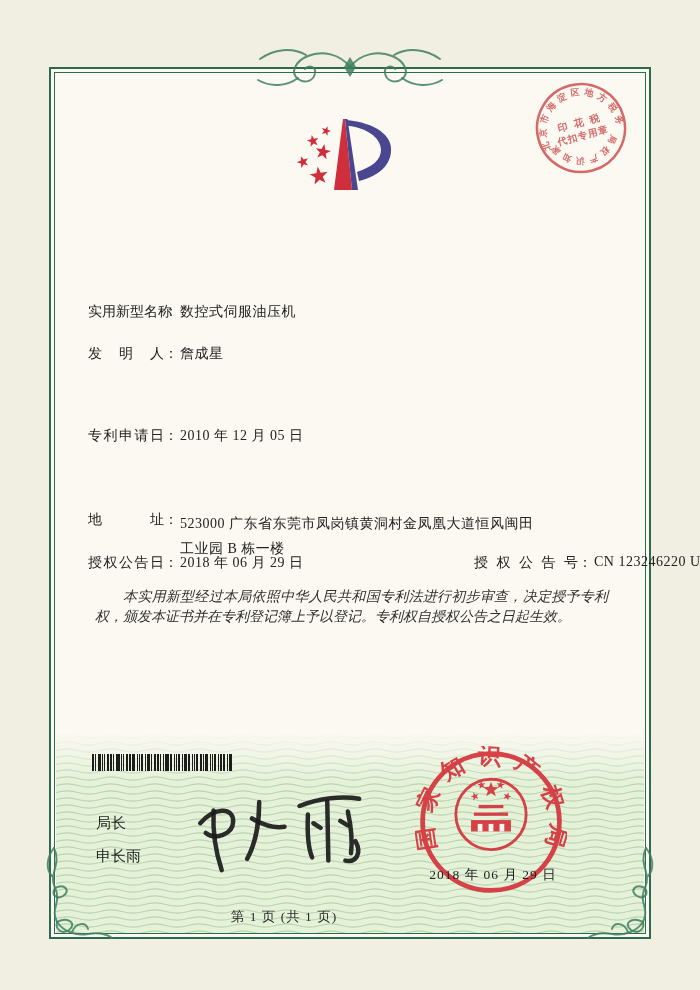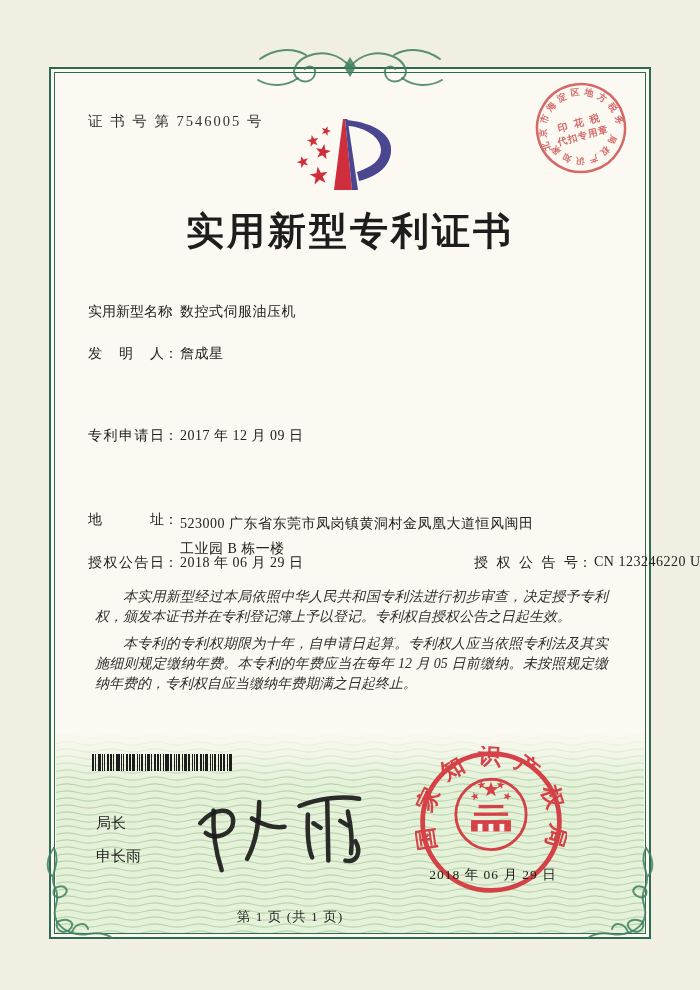--- a/index.html
+++ b/index.html
@@ -51,21 +51,21 @@
   .seal-stroke{stroke:var(--seal-red);fill:none;}
   .seal-fill{fill:var(--seal-red);}
   .seal-text{fill:var(--seal-red);font-family:"Liberation Serif","DejaVu Serif",serif;font-weight:bold;}
   .seal-date{position:absolute;left:418px;top:866px;width:150px;text-align:center;
     font-size:13.5px;letter-spacing:1px;color:#1e1e1e;}
   
   .tax-stamp{position:absolute;left:534px;top:81px;width:94px;height:94px;opacity:.85;}
   .stamp-stroke{stroke:var(--stamp-red);fill:none;}
   .stamp-text{fill:var(--stamp-red);font-family:"Liberation Serif","DejaVu Serif",serif;font-weight:bold;}
   
-  .footer{position:absolute;left:6px;top:908px;width:568px;text-align:center;font-size:13.5px;color:#2c2c2c;letter-spacing:1px;}
+  .footer{position:absolute;left:0;top:908px;width:568px;text-align:center;font-size:13.5px;color:#2c2c2c;letter-spacing:1px;}
   
   .orn-stroke{stroke:var(--ornament);stroke-width:2;fill:none;stroke-linecap:round;opacity:.85;}
   .orn-fill{fill:var(--ornament);opacity:.85;}
   .orn-top{position:absolute;left:248px;top:46px;width:204px;height:42px;}
   .orn-bl{position:absolute;left:42px;top:846px;width:72px;height:94px;}
   .orn-br{position:absolute;left:586px;top:846px;width:72px;height:94px;transform:scaleX(-1);}
   .hidden-defs{position:absolute;width:0;height:0;overflow:hidden;}
 </style>
 </head>
 <body>
@@ -111,57 +111,54 @@
   </svg>
   <svg class="orn-br" viewBox="0 0 72 94">
     <path class="orn-stroke" d="M12 2 C20 18 6 28 13 42 C20 56 8 62 15 76"></path>
     <path class="orn-stroke" d="M15 76 C22 86 34 90 46 88 C58 86 66 89 70 92"></path>
     <path class="orn-stroke" d="M13 42 C23 37 29 45 21 50 C14 54 9 48 13 42"></path>
     <path class="orn-stroke" d="M15 76 C27 70 35 78 27 84 C20 89 13 83 15 76"></path>
     <path class="orn-stroke" d="M30 86 C34 76 44 76 46 83"></path>
     <path class="orn-stroke" d="M12 2 C4 12 4 24 10 30"></path>
   </svg>
 
-  <div class="cert-number">证 书 号 第 7546005 号</div>
 
   <svg class="logo" viewBox="0 0 100 90">
     <polygon points="48,9 50,9 57,80 39,80" fill="var(--logo-red)"></polygon>
     <polygon points="50,9 52.5,9 63,80 57,80" fill="var(--logo-blue)"></polygon>
     <path d="M52 10 C80 13 98 25 96 42 C94.5 58 80 67 64 71 L62 62 C77 57 86 50 86 40 C86 27 70 17 51 15.5 Z" fill="var(--logo-blue)"></path>
     <use href="#st" transform="translate(31,21) scale(0.5) rotate(18)" fill="var(--logo-red)"></use>
     <use href="#st" transform="translate(18,31) scale(0.62) rotate(-12)" fill="var(--logo-red)"></use>
     <use href="#st" transform="translate(28,42) scale(0.8) rotate(10)" fill="var(--logo-red)"></use>
     <use href="#st" transform="translate(8,52) scale(0.62) rotate(-20)" fill="var(--logo-red)"></use>
     <use href="#st" transform="translate(24,66) scale(0.95) rotate(-8)" fill="var(--logo-red)"></use>
   </svg>
 
-  <div class="title">实用新型专利证书</div>
 
   <div class="frow r1">
     <span class="flabel">实用新型名称</span><span class="fcolon">：</span><span class="fvalue">数控式伺服油压机</span>
   </div>
   <div class="frow r2">
     <span class="flabel">发明人</span><span class="fcolon">：</span><span class="fvalue">詹成星</span>
   </div>
   <div class="frow r4">
-    <span class="flabel">专利申请日</span><span class="fcolon">：</span><span class="fvalue">2017 年 12 月 09 日</span>
+    <span class="flabel">专利申请日</span><span class="fcolon">：</span><span class="fvalue">2010 年 12 月 05 日</span>
   </div>
   <div class="frow r6">
     <span class="flabel">地址</span><span class="fcolon">：</span><span class="fvalue fvalue-wrap">523000 广东省东莞市凤岗镇黄洞村金凤凰大道恒风闽田工业园 B 栋一楼</span>
   </div>
   <div class="frow r7">
     <span class="flabel">授权公告日</span><span class="fcolon">：</span><span class="fvalue">2018 年 06 月 29 日</span>
     <span class="grant-no">
       <span class="flabel flabel-wide">授权公告号</span><span class="fcolon">：</span><span class="fvalue">CN 123246220 U</span>
     </span>
   </div>
 
   <div class="paras">
     <p>本实用新型经过本局依照中华人民共和国专利法进行初步审查，决定授予专利权，颁发本证书并在专利登记簿上予以登记。专利权自授权公告之日起生效。</p>
-    <p>本专利的专利权期限为十年，自申请日起算。专利权人应当依照专利法及其实施细则规定缴纳年费。本专利的年费应当在每年 12 月 05 日前缴纳。未按照规定缴纳年费的，专利权自应当缴纳年费期满之日起终止。</p>
   </div>
 
   <div class="barcode" id="barcode">
       <span style="width: 2px; margin-right: 1px;"></span>
       <span style="width: 1px; margin-right: 2px;"></span>
       <span style="width: 3px; margin-right: 1px;"></span>
       <span style="width: 1px; margin-right: 1px;"></span>
       <span style="width: 1px; margin-right: 2px;"></span>
       <span style="width: 2px; margin-right: 1px;"></span>
       <span style="width: 2px; margin-right: 1px;"></span>

